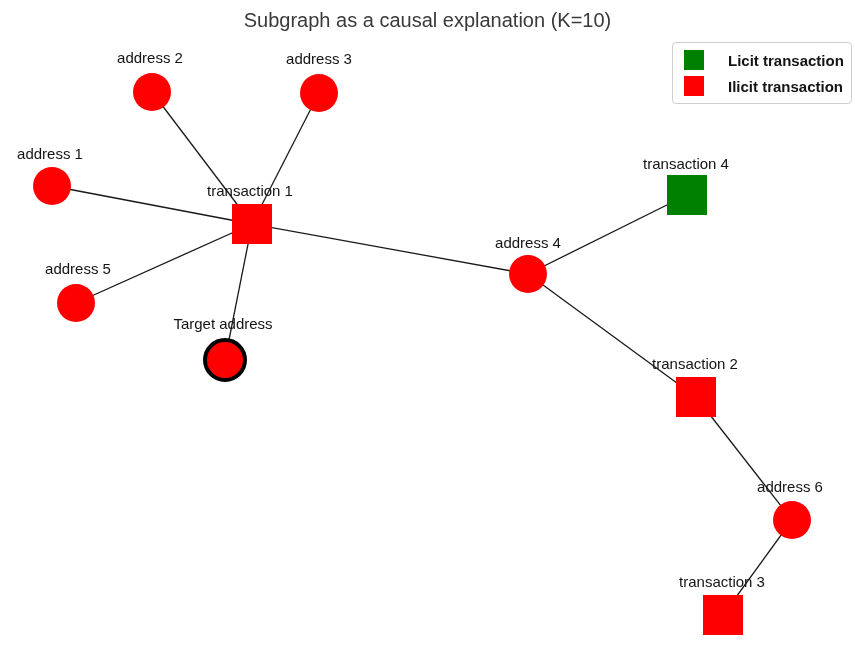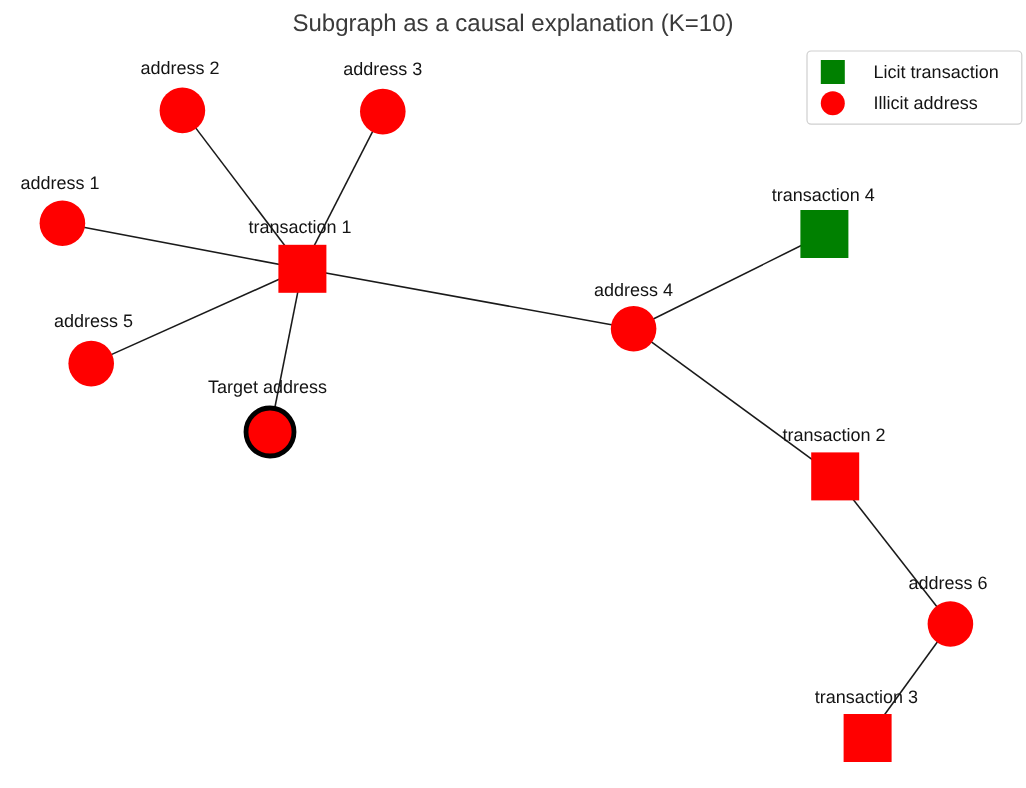--- a/index.html
+++ b/index.html
@@ -39,20 +39,21 @@
   .legend {
     position: absolute;
     left: 672px;
     top: 42px;
     width: 180px;
     box-sizing: border-box;
     background: #ffffff;
     border: 1px solid #cfcfcf;
     border-radius: 4px;
     padding: 4px 0 4px 11px;
+    font-weight: bold;
   }
   .legend-row {
     display: flex;
     align-items: center;
     height: 26px;
   }
   .swatch {
     width: 20px;
     height: 20px;
     flex: 0 0 20px;
@@ -109,17 +110,17 @@
         <text x="790" y="486" class="node-label">address 6</text>
         <text x="722" y="581" class="node-label">transaction 3</text>
       </g>
   </svg>
   <div class="legend">
       <div class="legend-row">
         <span class="swatch square" style="background: rgb(0, 128, 0);"></span>
         <span class="legend-label">Licit transaction</span>
       </div>
       <div class="legend-row">
-        <span class="swatch circle" style="background: rgb(255, 0, 0);"></span>
-        <span class="legend-label">Illicit address</span>
+        <span class="swatch square" style="background: rgb(255, 0, 0);"></span>
+        <span class="legend-label">Ilicit transaction</span>
       </div>
     </div>
 </div>
 
 </body></html>

